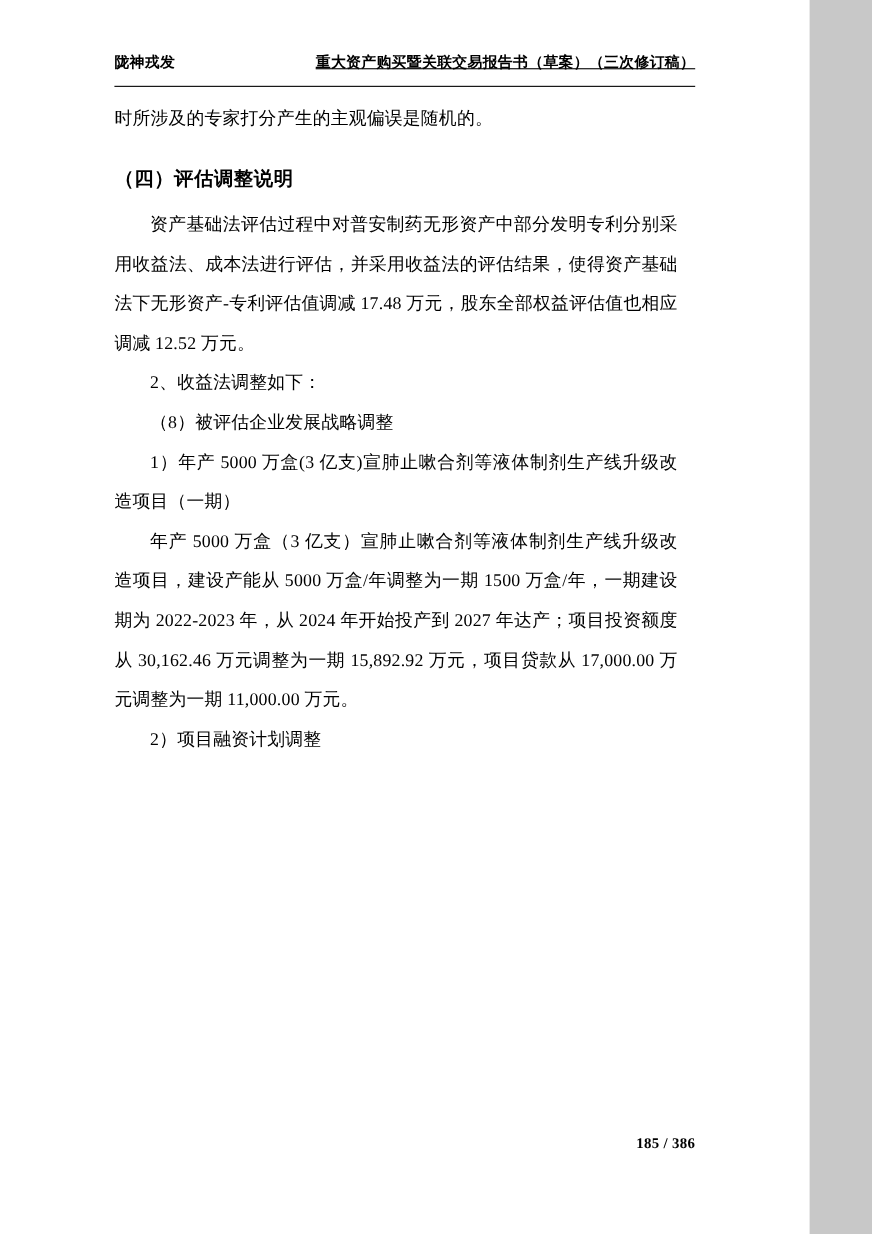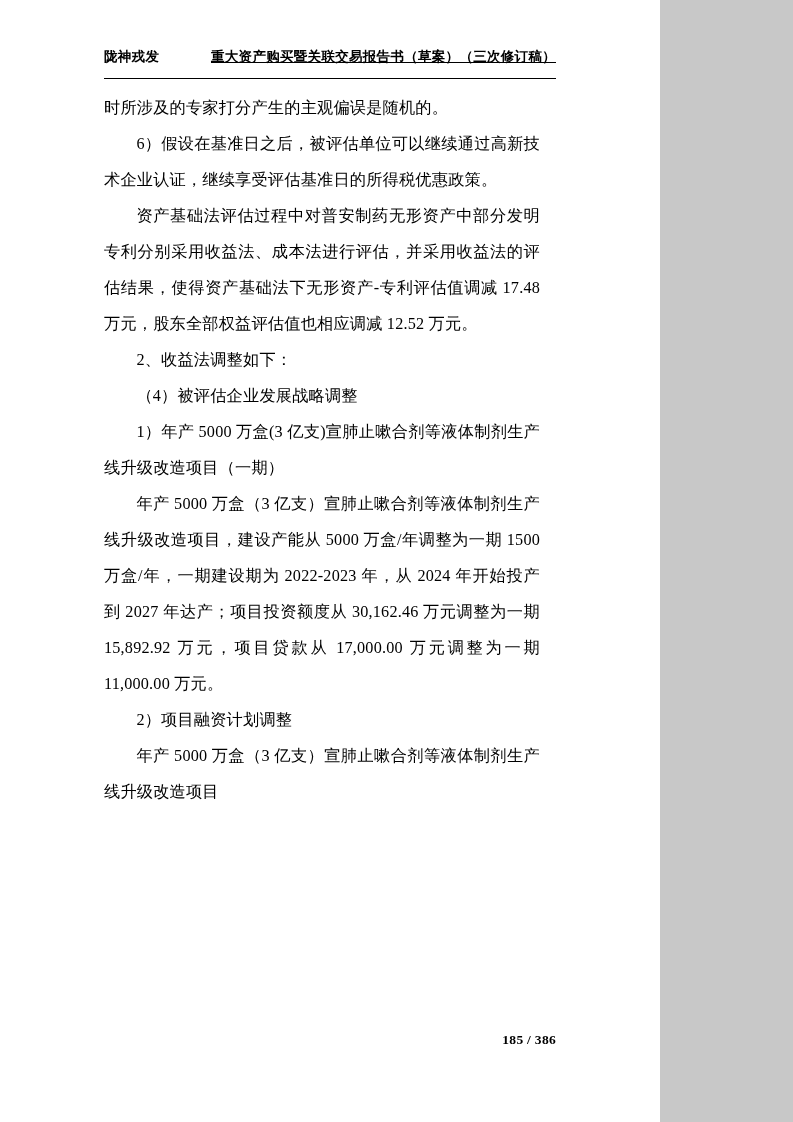--- a/index.html
+++ b/index.html
@@ -1,21 +1,21 @@
 <!DOCTYPE html>
 <html><head>
 <meta charset="utf-8">
 <style>
   html, body {
     margin: 0;
     padding: 0;
     background: #c8c8c8;
   }
   .page {
-    width: 660px;
+    width: 736px;
     height: 1122px;
     background: #ffffff;
     position: relative;
     box-sizing: border-box;
     font-family: "Liberation Serif", "DejaVu Serif", serif;
     color: #000000;
     overflow: hidden;
   }
   .header {
     position: absolute;
@@ -87,27 +87,26 @@
 <div class="page">
 
   <div class="header">
     <span class="header-left">陇神戎发</span>
     <span class="header-right">重大资产购买暨关联交易报告书（草案）（三次修订稿）</span>
   </div>
   <div class="header-rule"></div>
 
   <div class="content">
     <p class="noindent">时所涉及的专家打分产生的主观偏误是随机的。</p>
-    <p class="indent">6）假设在基准日之后，被评估单位可以继续通过高新技术企业认证，继续享受评估基准日的所得税优惠政策。</p>
 
+    <h2 class="section">（四）评估调整说明</h2>
 
     <p class="indent">资产基础法评估过程中对普安制药无形资产中部分发明专利分别采用收益法、成本法进行评估，并采用收益法的评估结果，使得资产基础法下无形资产-专利评估值调减 17.48 万元，股东全部权益评估值也相应调减 12.52 万元。</p>
     <p class="indent">2、收益法调整如下：</p>
-    <p class="indent">（4）被评估企业发展战略调整</p>
+    <p class="indent">（8）被评估企业发展战略调整</p>
     <p class="indent">1）年产 5000 万盒(3 亿支)宣肺止嗽合剂等液体制剂生产线升级改造项目（一期）</p>
     <p class="indent">年产 5000 万盒（3 亿支）宣肺止嗽合剂等液体制剂生产线升级改造项目，建设产能从 5000 万盒/年调整为一期 1500 万盒/年，一期建设期为 2022-2023 年，从 2024 年开始投产到 2027 年达产；项目投资额度从 30,162.46 万元调整为一期 15,892.92 万元，项目贷款从 17,000.00 万元调整为一期 11,000.00 万元。</p>
     <p class="indent">2）项目融资计划调整</p>
-    <p class="indent">年产 5000 万盒（3 亿支）宣肺止嗽合剂等液体制剂生产线升级改造项目</p>
   </div>
 
   <div class="footer">185 / 386</div>
 
 </div>
 
 </body></html>

